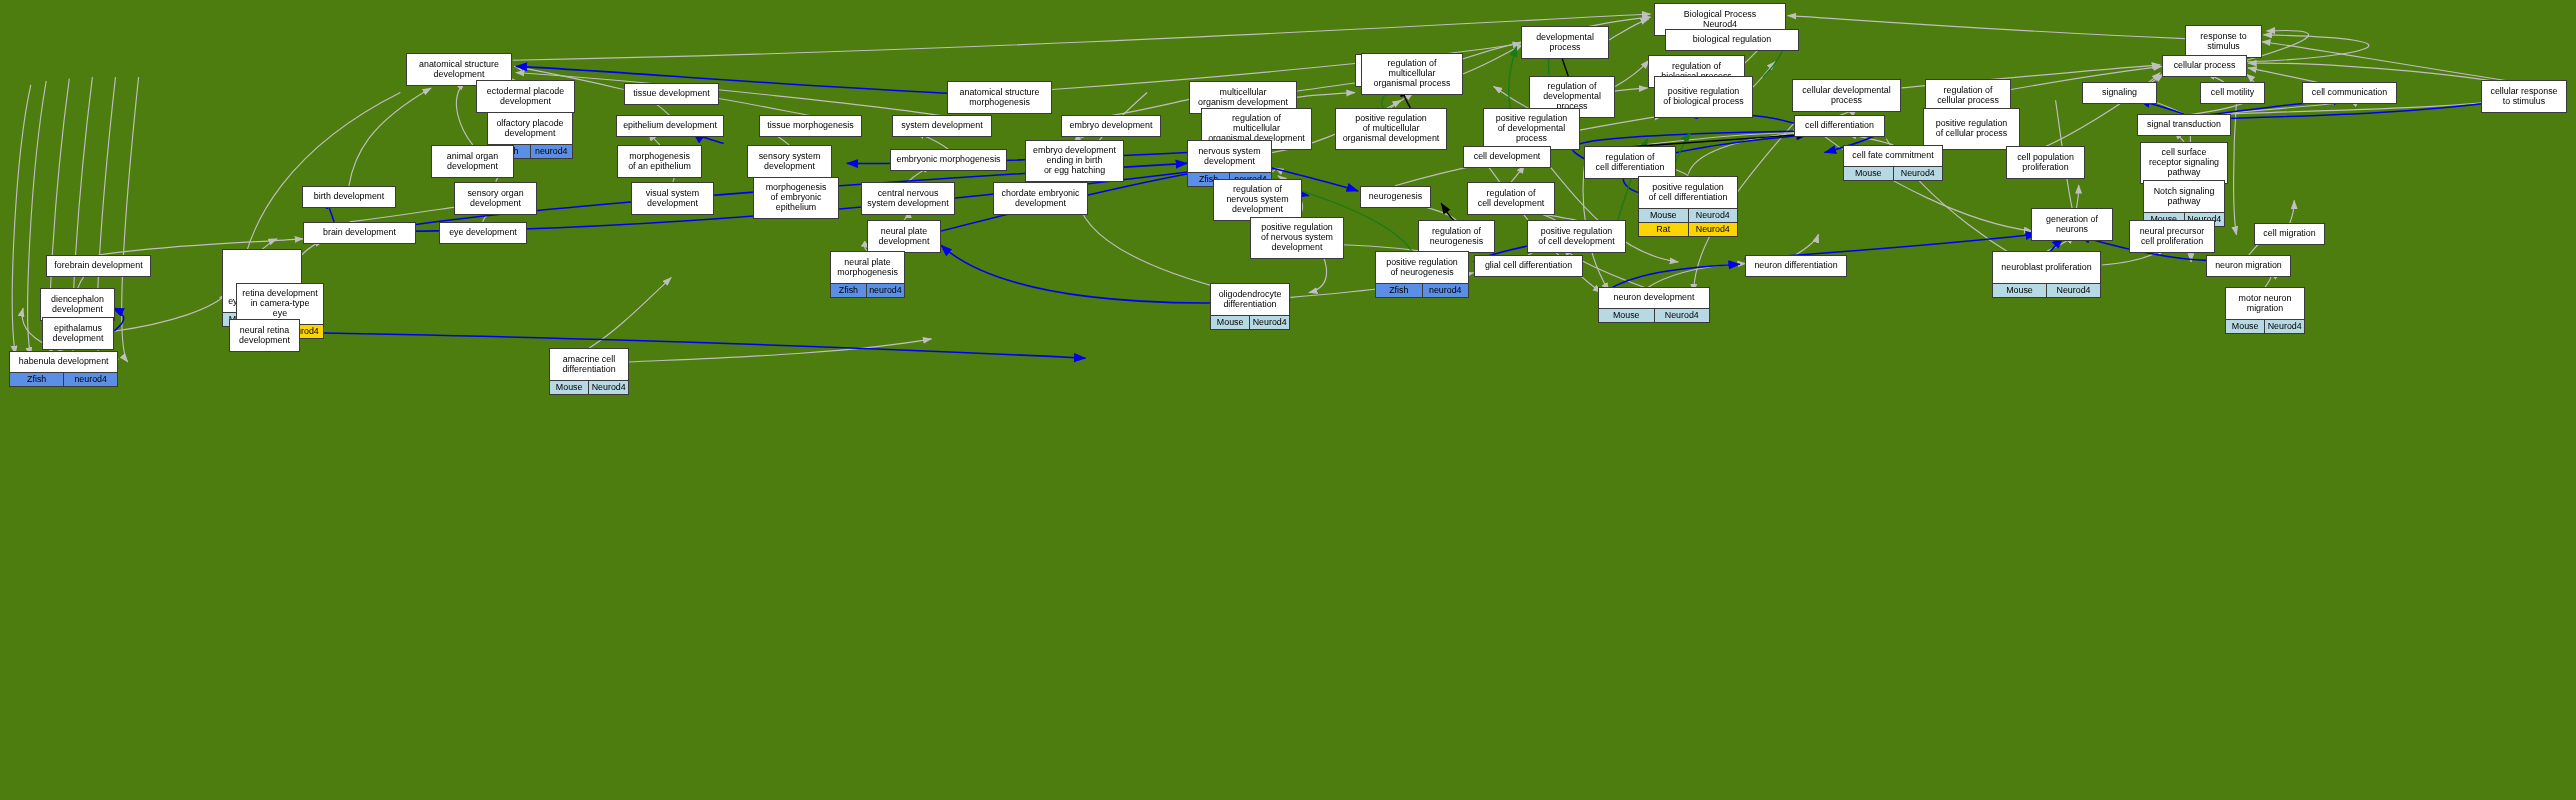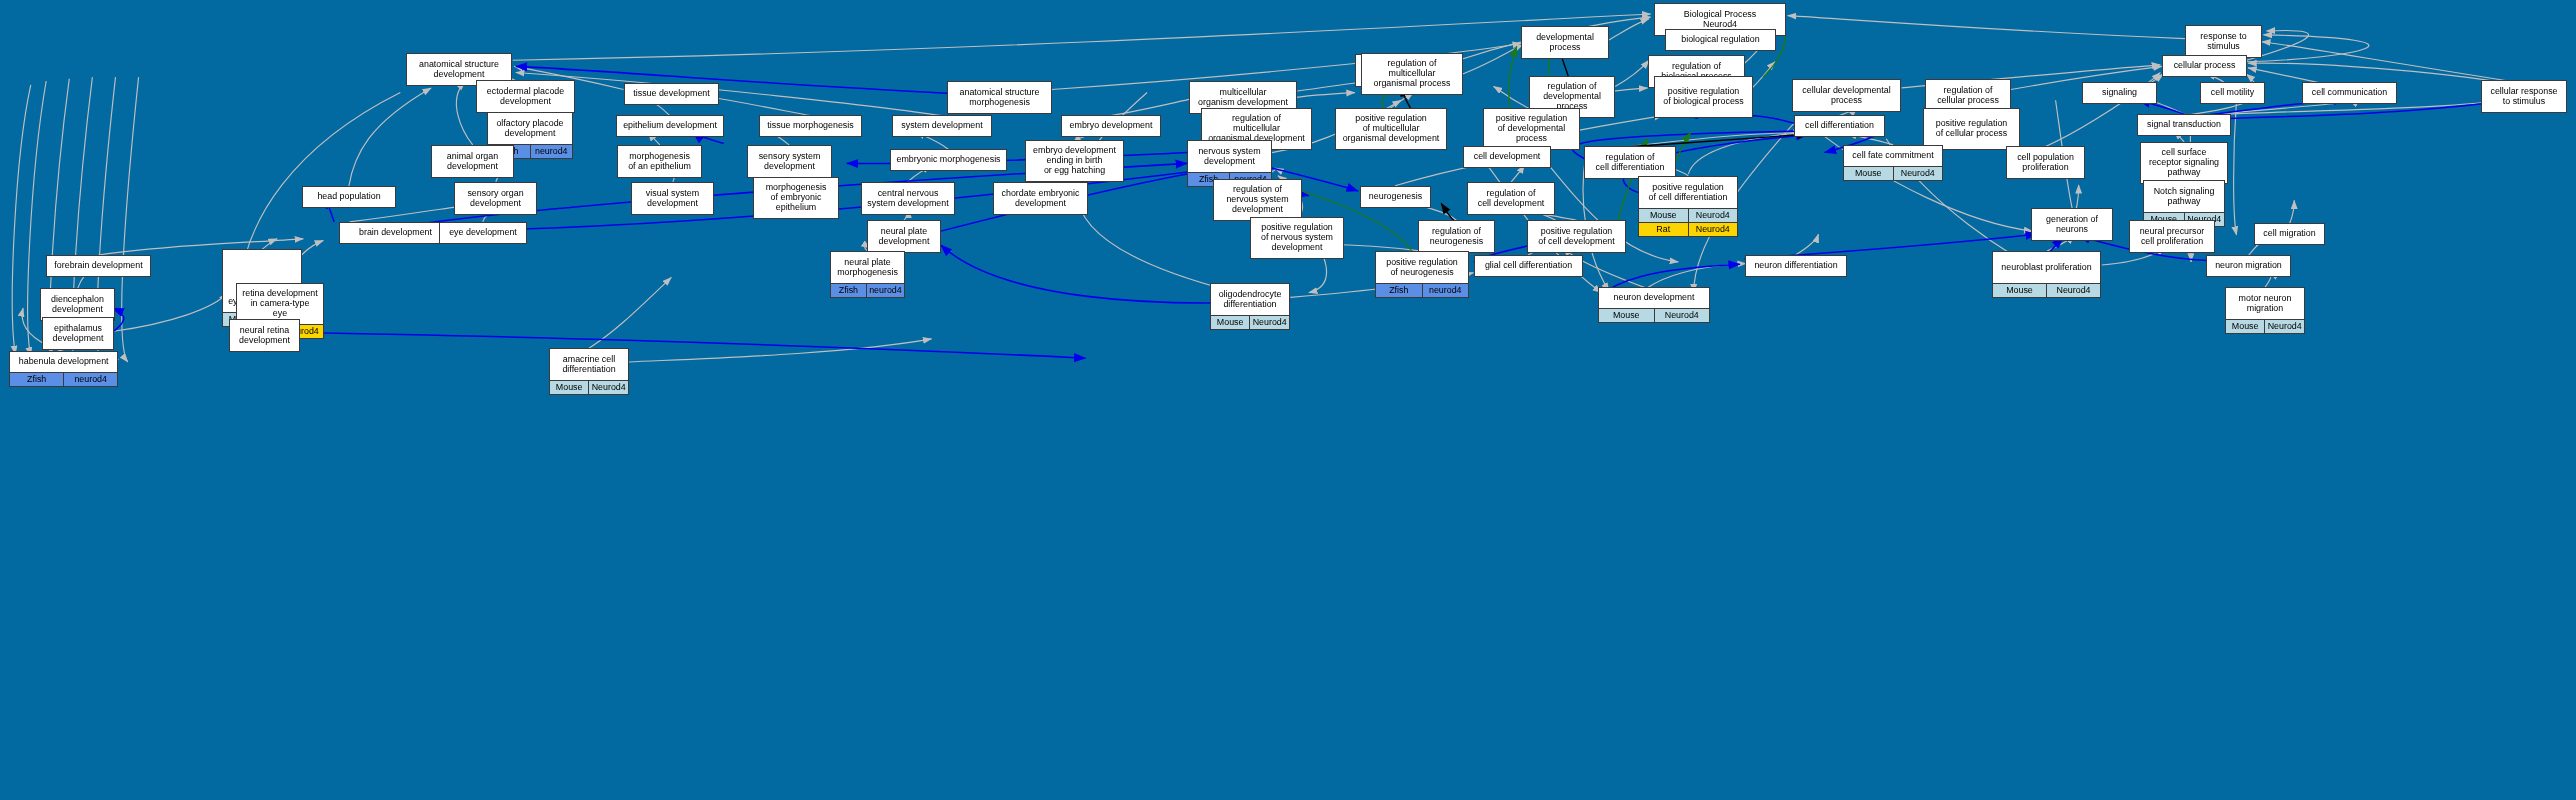--- a/index.html
+++ b/index.html
@@ -1,17 +1,17 @@
 <!DOCTYPE html>
 <html style="font-size:12.3px"><head>
 <meta charset="utf-8">
 <style>
   html,body{margin:0;padding:0;background:#ffffff;}
   body{font-family:"Liberation Sans","DejaVu Sans",sans-serif;}
-  #canvas{position:relative;width:2576px;height:801px;background:#0369a1;overflow:hidden;}
+  #canvas{position:relative;width:2576px;height:801px;background:#4d7c0f;overflow:hidden;}
   svg#edges{position:absolute;left:0;top:0;width:2576px;height:801px;pointer-events:none;}
   .node{position:absolute;box-sizing:border-box;border:1.2px solid #3a3a3a;background:#ffffff;
         display:flex;flex-direction:column;align-items:stretch;}
   .node .title{flex:1;display:flex;align-items:center;justify-content:center;text-align:center;
         font-size:8.9px;line-height:9.7px;color:#000;padding:1.5px 3.1px;white-space:pre-line;}
   .badges{display:flex;flex-direction:column;border-top:1.1px solid #3a3a3a;}
   .badgerow{display:flex;}
   .badgerow + .badgerow{border-top:1px solid #3a3a3a;}
   .badge{flex:1;text-align:center;font-size:8.9px;line-height:11.5px;color:#000;padding:0.8px 2.3px;white-space:nowrap;}
   .badge + .badge{border-left:1px solid #3a3a3a;}
@@ -210,21 +210,21 @@
 
   <div id="nodes">
       <div class="node" style="left: 1654px; top: 3.1px; width: 132px; min-height: 28px;">
         <div class="title" style="min-height: 28px;">Biological Process
 Neurod4</div>
       </div>
       <div class="node" style="left: 1521px; top: 26px; width: 88px; min-height: 28px;">
         <div class="title" style="min-height: 28px;">developmental
 process</div>
       </div>
-      <div class="node" style="left: 1665px; top: 28.5px; width: 111px; min-height: 17px;">
+      <div class="node" style="left: 1665px; top: 28.5px; width: 134px; min-height: 17px;">
         <div class="title" style="min-height: 17px;">biological regulation</div>
       </div>
       <div class="node" style="left: 2185px; top: 25px; width: 77px; min-height: 28px;">
         <div class="title" style="min-height: 28px;">response to
 stimulus</div>
       </div>
       <div class="node" style="left: 1355px; top: 54px; width: 99px; min-height: 28px;">
         <div class="title" style="min-height: 28px;">multicellular
 organismal process</div>
       </div>
@@ -395,21 +395,21 @@
         <div class="title" style="min-height: 28px;">Notch signaling
 pathway</div>
         <div class="badges">
           <div class="badgerow">
             <div class="badge sp-mouse">Mouse</div>
             <div class="badge sp-mouse">Neurod4</div>
           </div>
         </div>
       </div>
       <div class="node" style="left: 302px; top: 186px; width: 94px; min-height: 17px;">
-        <div class="title" style="min-height: 17px;">head population</div>
+        <div class="title" style="min-height: 17px;">birth development</div>
       </div>
       <div class="node" style="left: 454px; top: 182px; width: 83px; min-height: 28px;">
         <div class="title" style="min-height: 28px;">sensory organ
 development</div>
       </div>
       <div class="node" style="left: 631px; top: 182px; width: 83px; min-height: 28px;">
         <div class="title" style="min-height: 28px;">visual system
 development</div>
       </div>
       <div class="node" style="left: 753px; top: 177px; width: 86px; min-height: 37px;">
@@ -444,21 +444,21 @@
           <div class="badgerow">
             <div class="badge sp-mouse">Mouse</div>
             <div class="badge sp-mouse">Neurod4</div>
           </div>
           <div class="badgerow">
             <div class="badge sp-rat">Rat</div>
             <div class="badge sp-rat">Neurod4</div>
           </div>
         </div>
       </div>
-      <div class="node" style="left: 303px; top: 222px; width: 113px; min-height: 17px; margin-left: 36px;">
+      <div class="node" style="left: 303px; top: 222px; width: 113px; min-height: 17px;">
         <div class="title" style="min-height: 17px;">brain development</div>
       </div>
       <div class="node" style="left: 439px; top: 222px; width: 88px; min-height: 17px;">
         <div class="title" style="min-height: 17px;">eye development</div>
       </div>
       <div class="node" style="left: 867px; top: 220px; width: 74px; min-height: 28px;">
         <div class="title" style="min-height: 28px;">neural plate
 development</div>
       </div>
       <div class="node" style="left: 1250px; top: 217px; width: 94px; min-height: 37px;">

